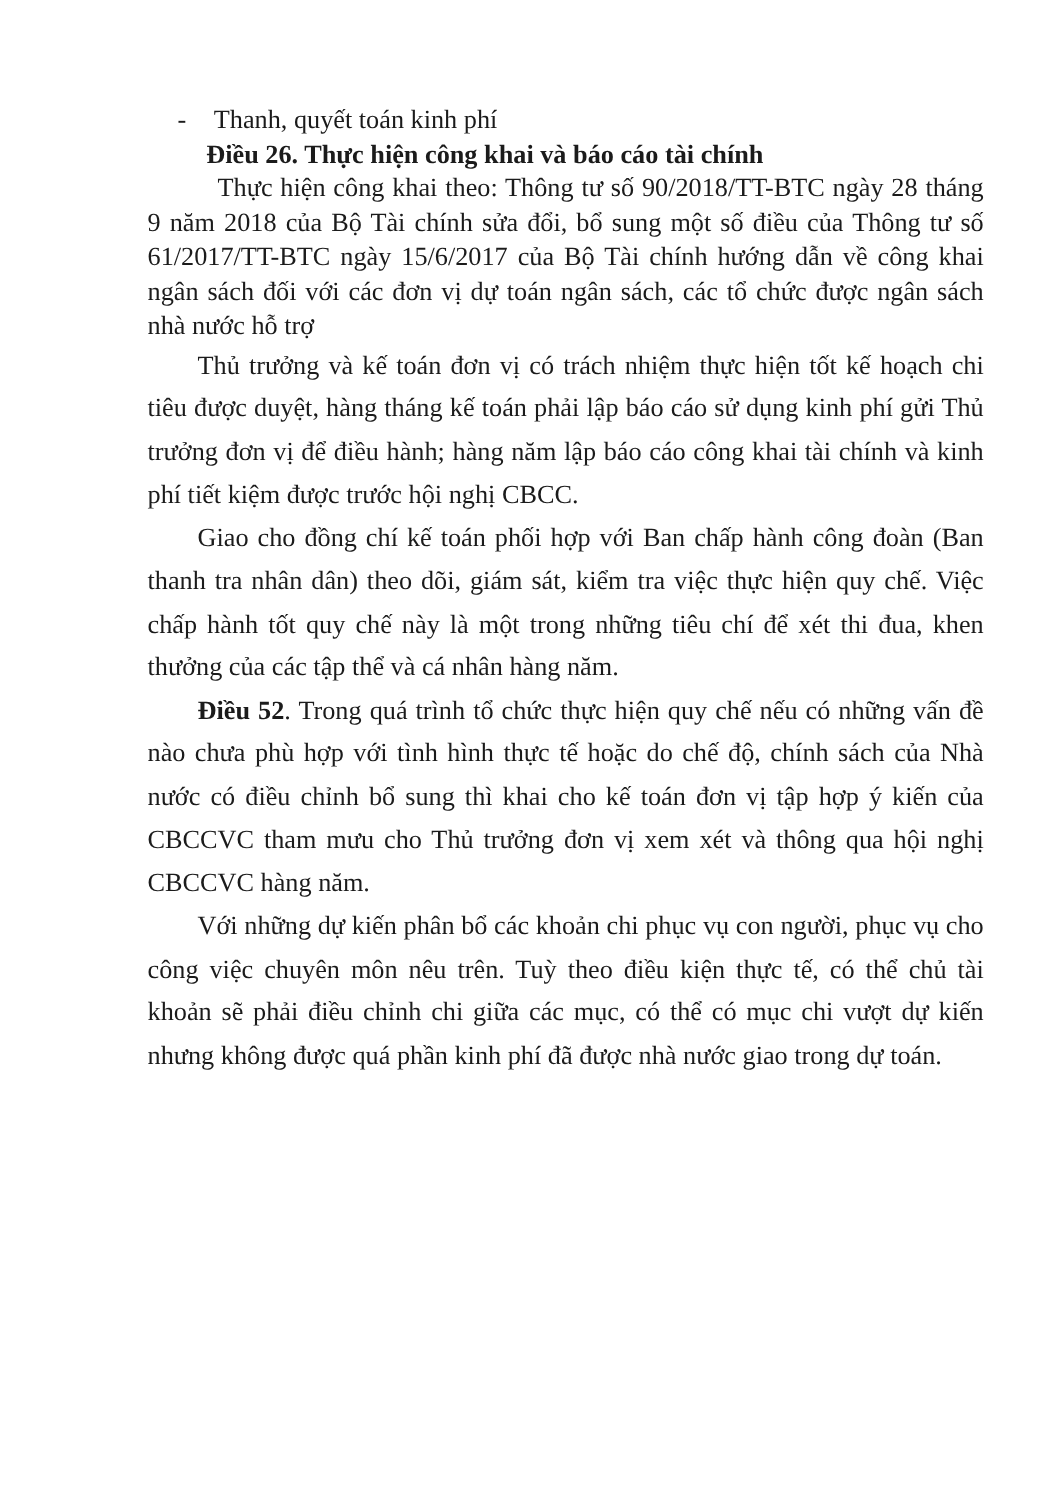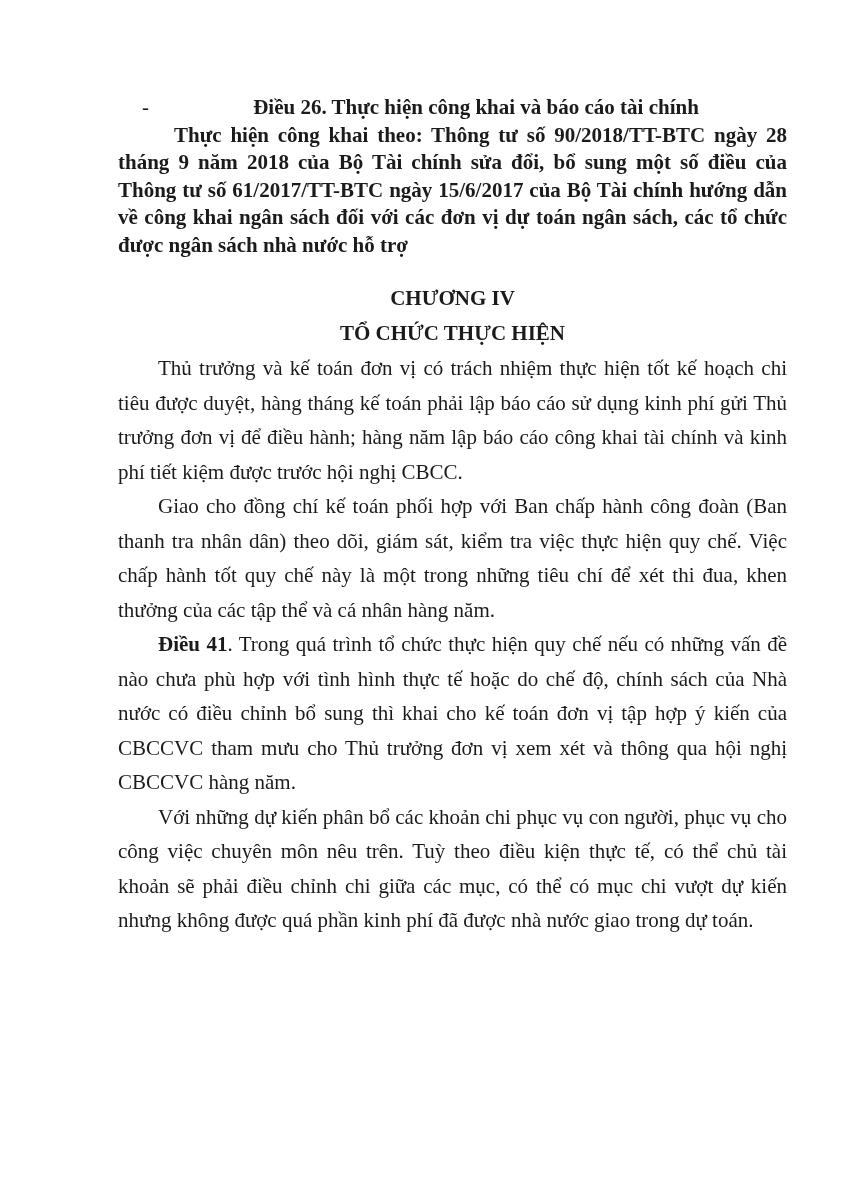--- a/index.html
+++ b/index.html
@@ -28,30 +28,28 @@
     position: relative;
     padding-left: 53px;
   }
   .list-line .dash {
     position: absolute;
     left: 24px;
     top: 0;
   }
   .h-article26 {
     font-weight: bold;
-    margin: 12px 0 0 47px;
-    text-align: center;
+    margin: 0 0 0 47px;
   }
   p.para {
     margin: 0;
     text-align: justify;
   }
   .tight p.para {
     text-indent: 56px;
-    font-weight: bold;
   }
   
   .chapter {
     margin-top: 22px;
     text-align: center;
     font-weight: bold;
     line-height: 35px;
   }
   
   .loose {
@@ -65,30 +63,27 @@
   }
 </style>
 </head>
 <body>
 
 <div class="page">
 
   <section class="tight">
     <div class="list-line">
       <span class="dash">-</span>
+      <span>Thanh, quyết toán kinh phí</span>
     </div>
     <div class="h-article26">Điều 26. Thực hiện công khai và báo cáo tài chính</div>
     <p class="para">Thực hiện công khai theo: Thông tư số 90/2018/TT-BTC ngày 28 tháng 9 năm 2018 của Bộ Tài chính sửa đổi, bổ sung một số điều của Thông tư số 61/2017/TT-BTC ngày 15/6/2017 của Bộ Tài chính hướng dẫn về công khai ngân sách đối với các đơn vị dự toán ngân sách, các tổ chức được ngân sách nhà nước hỗ trợ</p>
   </section>
 
-  <section class="chapter">
-    <div>CHƯƠNG IV</div>
-    <div>TỔ CHỨC THỰC HIỆN</div>
-  </section>
 
   <section class="loose">
     <p class="para">Thủ trưởng và kế toán đơn vị có trách nhiệm thực hiện tốt kế hoạch chi tiêu được duyệt, hàng tháng kế toán phải lập báo cáo sử dụng kinh phí gửi Thủ trưởng đơn vị để điều hành; hàng năm lập báo cáo công khai tài chính và kinh phí tiết kiệm được trước hội nghị CBCC.</p>
     <p class="para">Giao cho đồng chí kế toán phối hợp với Ban chấp hành công đoàn (Ban thanh tra nhân dân) theo dõi, giám sát, kiểm tra việc thực hiện quy chế. Việc chấp hành tốt quy chế này là một trong những tiêu chí để xét thi đua, khen thưởng của các tập thể và cá nhân hàng năm.</p>
-    <p class="para"><span class="bold-label">Điều 41</span><span>. Trong quá trình tổ chức thực hiện quy chế nếu có những vấn đề nào chưa phù hợp với tình hình thực tế hoặc do chế độ, chính sách của Nhà nước có điều chỉnh bổ sung thì khai cho kế toán đơn vị tập hợp ý kiến của CBCCVC tham mưu cho Thủ trưởng đơn vị xem xét và thông qua hội nghị CBCCVC hàng năm.</span></p>
+    <p class="para"><span class="bold-label">Điều 52</span><span>. Trong quá trình tổ chức thực hiện quy chế nếu có những vấn đề nào chưa phù hợp với tình hình thực tế hoặc do chế độ, chính sách của Nhà nước có điều chỉnh bổ sung thì khai cho kế toán đơn vị tập hợp ý kiến của CBCCVC tham mưu cho Thủ trưởng đơn vị xem xét và thông qua hội nghị CBCCVC hàng năm.</span></p>
     <p class="para">Với những dự kiến phân bổ các khoản chi phục vụ con người, phục vụ cho công việc chuyên môn nêu trên. Tuỳ theo điều kiện thực tế, có thể chủ tài khoản sẽ phải điều chỉnh chi giữa các mục, có thể có mục chi vượt dự kiến nhưng không được quá phần kinh phí đã được nhà nước giao trong dự toán.</p>
   </section>
 
 </div>
 
 </body></html>

